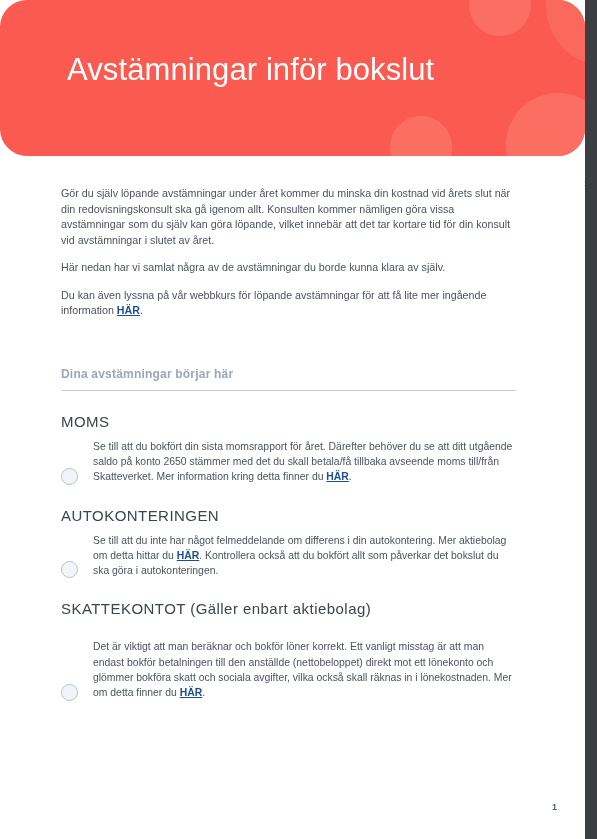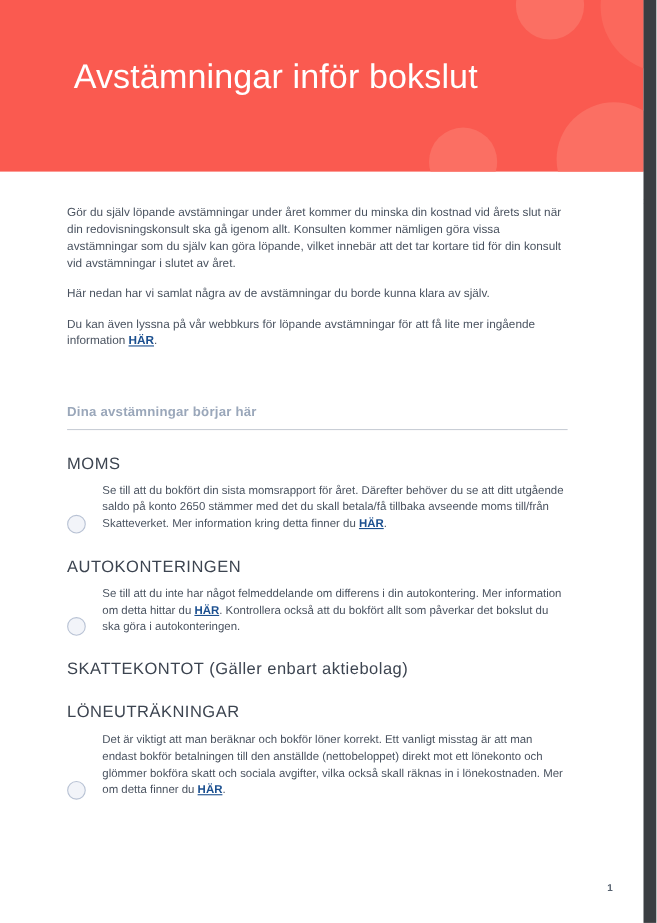--- a/index.html
+++ b/index.html
@@ -37,20 +37,21 @@
 
   
   .header-band {
     position: absolute;
     top: 0;
     left: 0;
     width: 585px;
     height: 156px;
     background: #fa5a50;
     overflow: hidden;
+    border-radius: 27px;
   }
   .deco-circle {
     position: absolute;
     border-radius: 50%;
     background: #fb6f63;
   }
   .deco-c1 { 
     left: 469px;
     top: -26px;
     width: 62px;
@@ -222,30 +223,29 @@
       <div class="item-row">
         <div class="bullet"></div>
         <div class="item-text"><span>Se till att du bokfört din sista momsrapport för året. Därefter behöver du se  att ditt utgående saldo på konto 2650 stämmer med det du skall betala/få tillbaka avseende moms till/från Skatteverket. Mer information kring detta finner du </span><a class="link" href="#">HÄR</a><span>.</span></div>
       </div>
     </div>
 
     <div class="group">
       <div class="group-title">AUTOKONTERINGEN</div>
       <div class="item-row">
         <div class="bullet"></div>
-        <div class="item-text"><span>Se till att du inte har något felmeddelande om differens i din autokontering. Mer information om detta hittar du </span><a class="link" href="#">HÄR</a><span>. Kontrollera också att du bokfört allt som påverkar det bokslut du ska göra i autokonteringen.</span></div>
+        <div class="item-text"><span>Se till att du inte har något felmeddelande om differens i din autokontering. Mer aktiebolag om detta hittar du </span><a class="link" href="#">HÄR</a><span>. Kontrollera också att du bokfört allt som påverkar det bokslut du ska göra i autokonteringen.</span></div>
       </div>
     </div>
 
     <div class="group">
       <div class="group-title">SKATTEKONTOT (Gäller enbart aktiebolag)</div>
     </div>
 
     <div class="group">
-      <div class="group-title">LÖNEUTRÄKNINGAR</div>
       <div class="item-row">
         <div class="bullet"></div>
         <div class="item-text"><span>Det är viktigt att man beräknar och bokför löner korrekt. Ett vanligt misstag är att man endast bokför betalningen till den anställde (nettobeloppet) direkt mot ett lönekonto och glömmer bokföra skatt och sociala avgifter, vilka också skall räknas in i lönekostnaden. Mer om detta finner du </span><a class="link" href="#">HÄR</a><span>.</span></div>
       </div>
     </div>
 
   </div>
 
   <div class="page-number">1</div>
 

